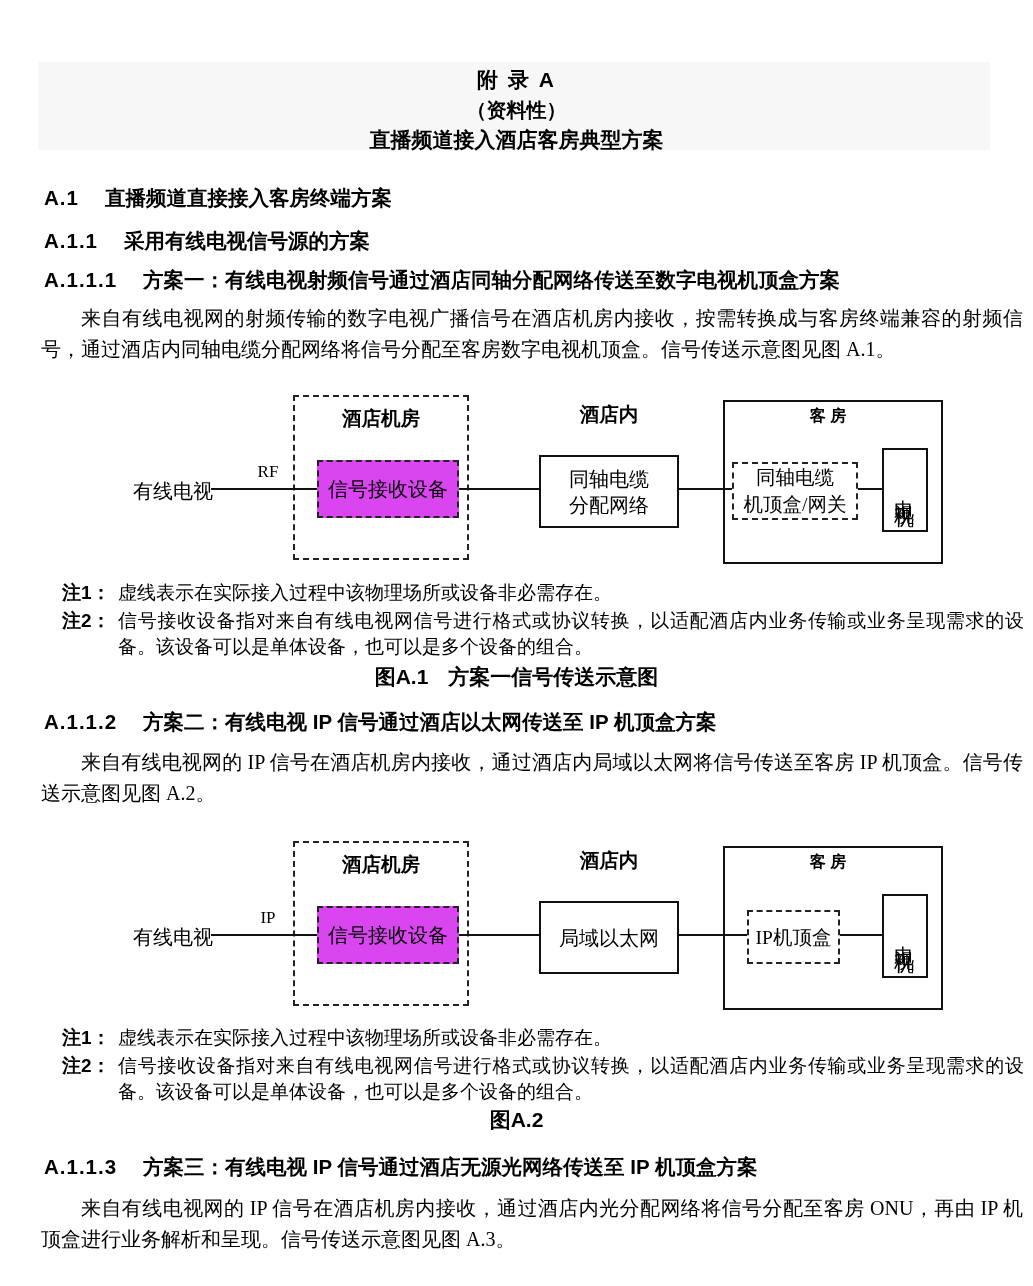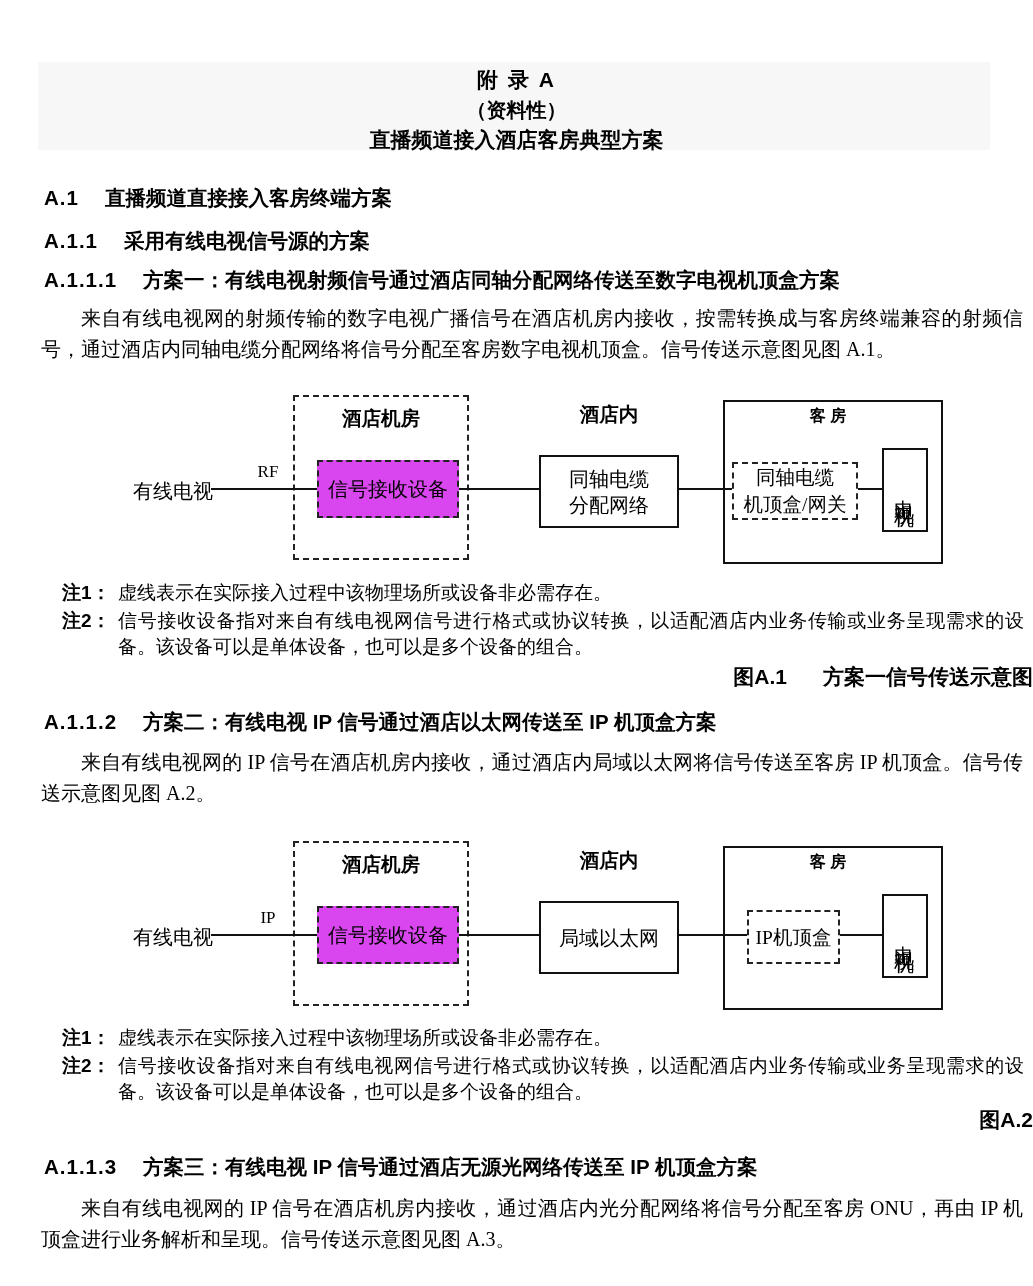--- a/index.html
+++ b/index.html
@@ -63,21 +63,21 @@
   .tv-box span{writing-mode:vertical-rl;text-orientation:upright;font-size:20px;
     letter-spacing:4px;}
   
   .notes{left:62px;width:962px;}
   .notes1{top:580px;} .notes2{top:1025px;}
   .note-row{display:flex;align-items:flex-start;margin-bottom:1px;}
   .note-label{flex:0 0 56px;font-family:"Liberation Sans","DejaVu Sans",sans-serif;
     font-weight:700;font-size:19px;line-height:26.5px;}
   .note-text{flex:1;font-size:19px;line-height:26.5px;text-align:justify;text-align-last:left;}
   
-  .caption{left:0;width:1033px;display:flex;justify-content:flex-end;gap:36px;
+  .caption{left:0;width:1033px;display:flex;justify-content:center;gap:20px;
     font-family:"Liberation Sans","DejaVu Sans",sans-serif;font-weight:700;font-size:21px;}
   .cap1{top:663px;} .cap2{top:1106px;}
 </style>
 </head>
 <body>
 
 <div class="abs title-backdrop"></div>
 
 <div class="abs doc-header">
   <div class="t1">附 录 A</div>

